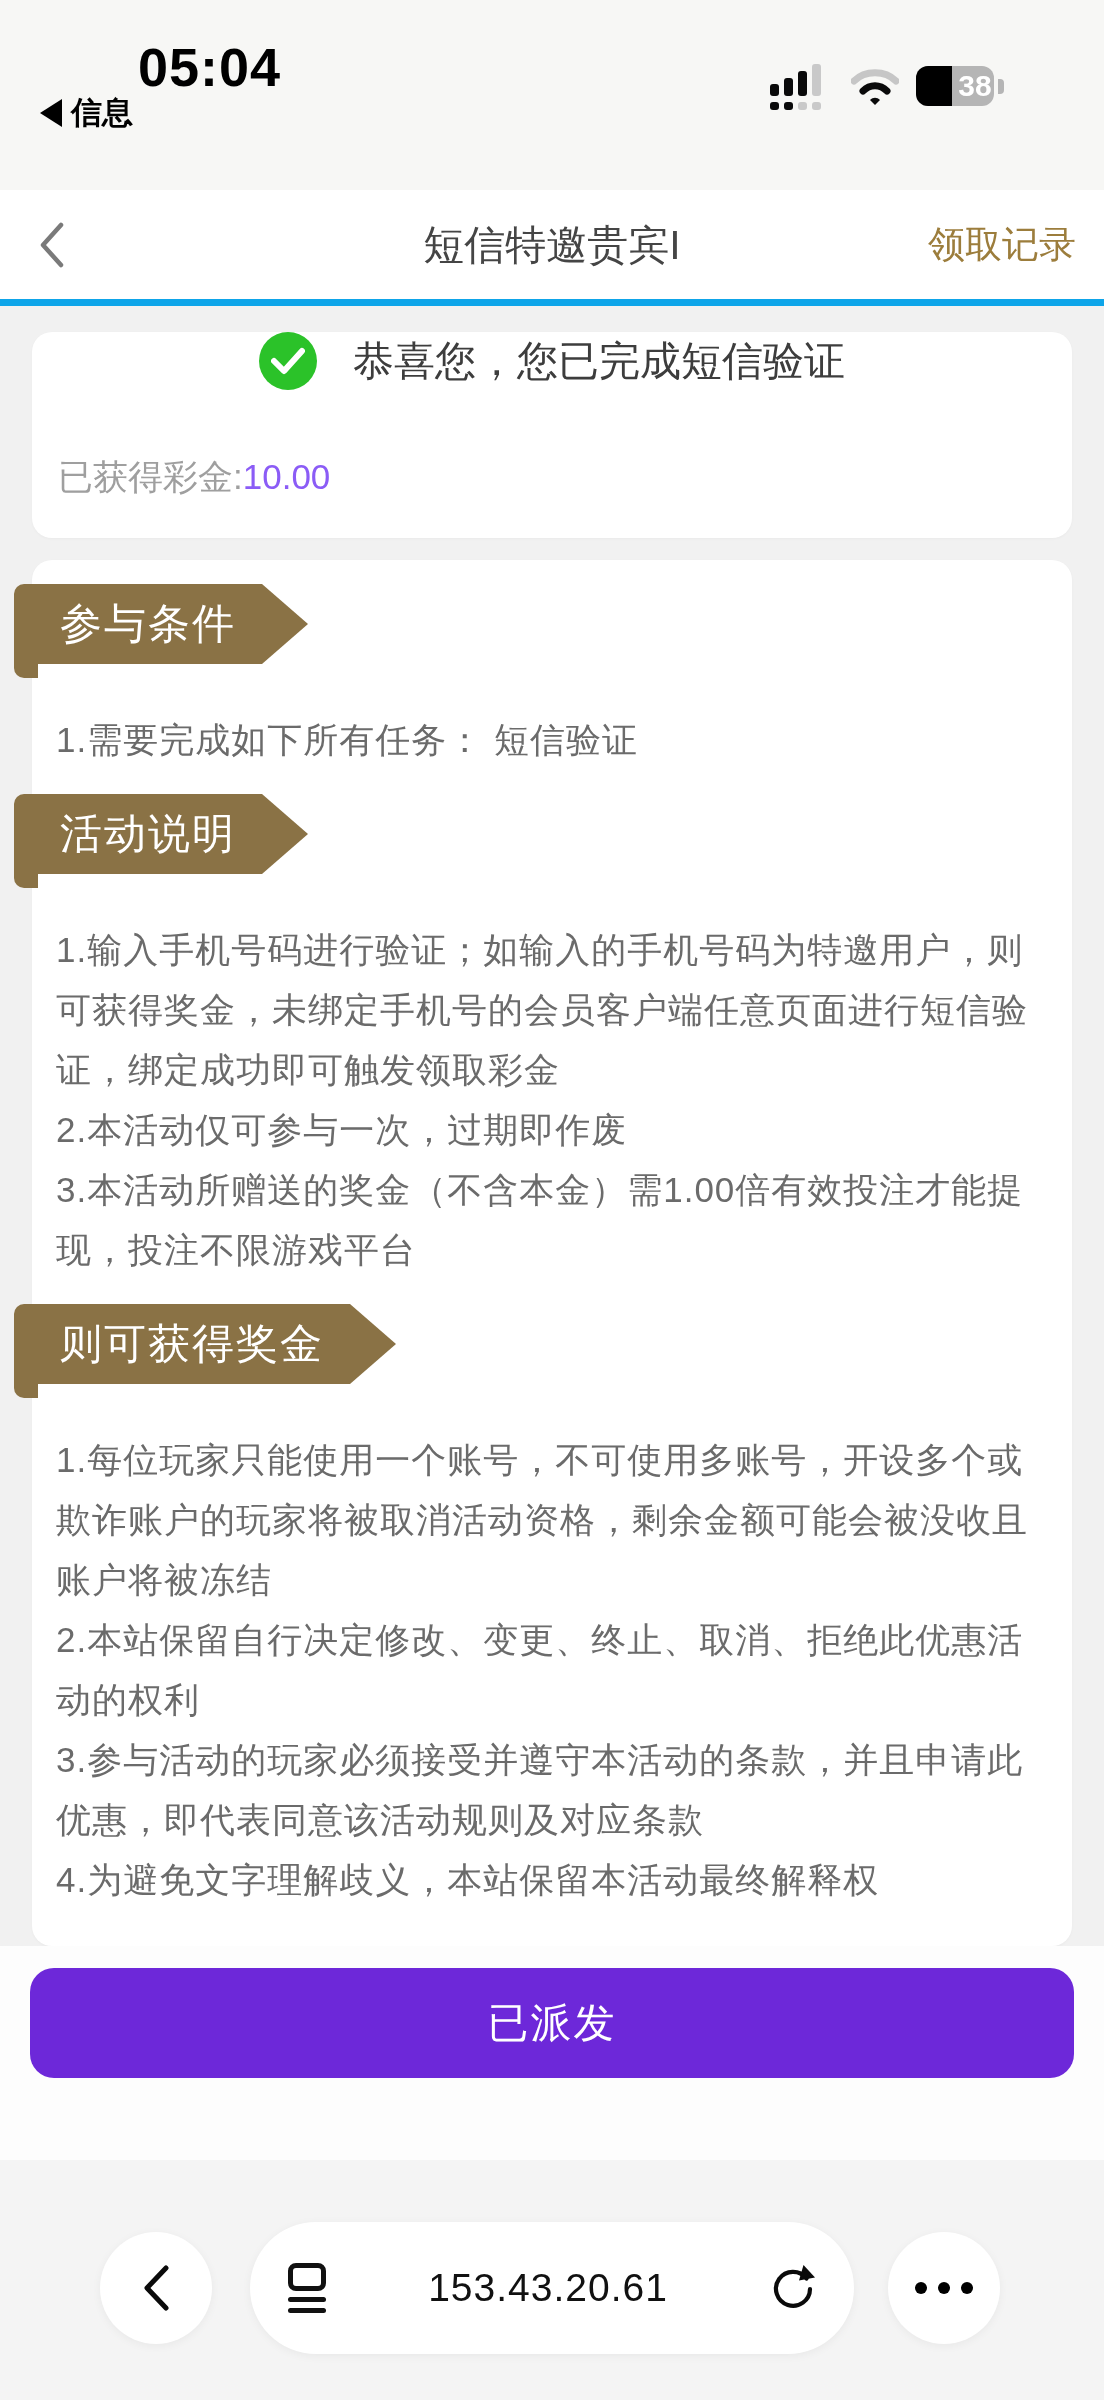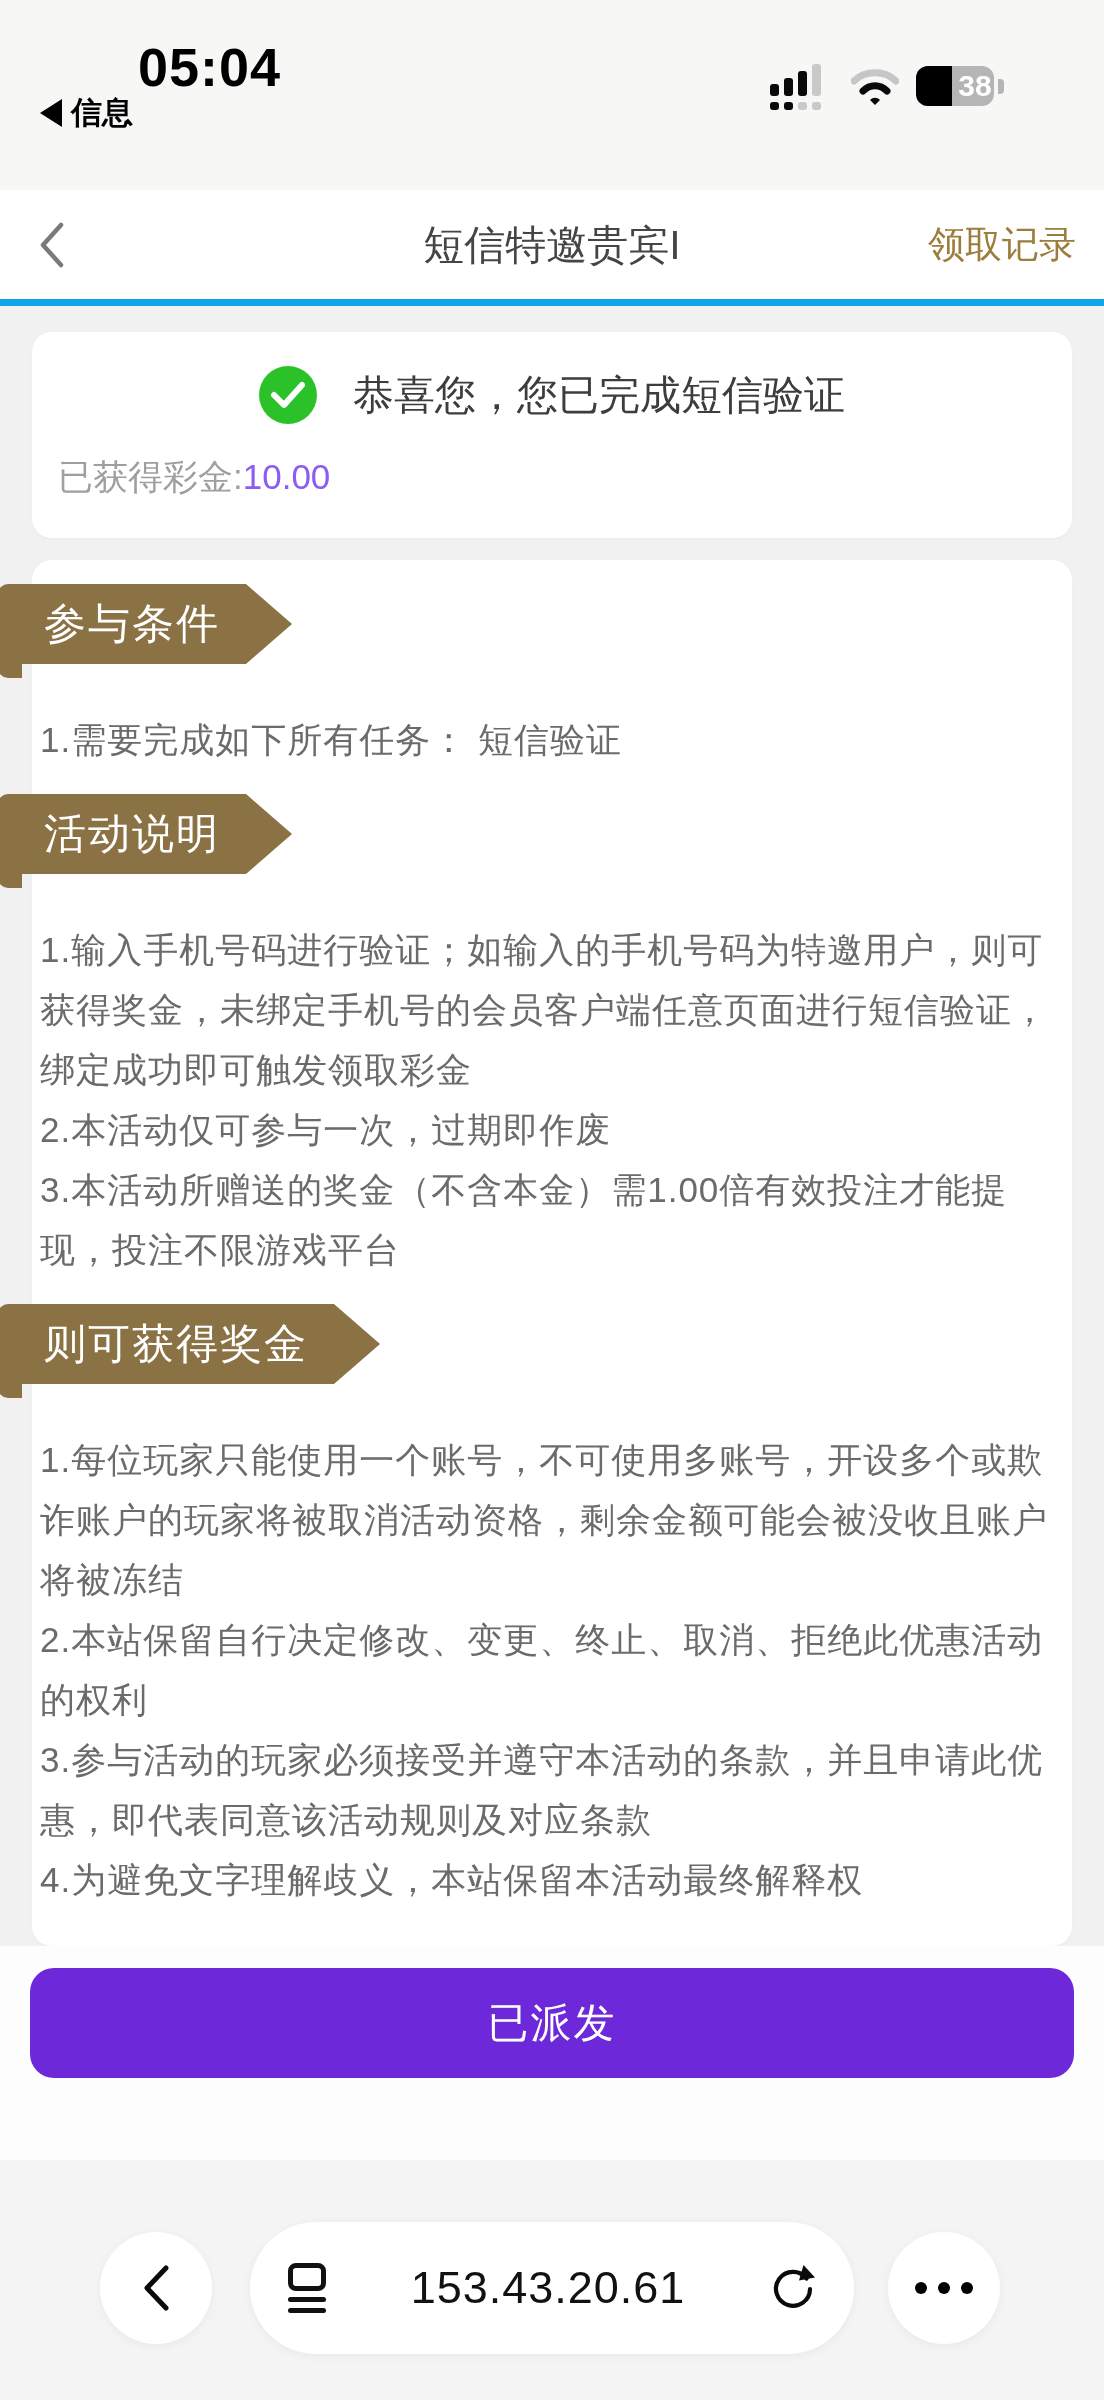--- a/index.html
+++ b/index.html
@@ -22,26 +22,26 @@
   .batt-nub { width:6px; height:15px; background:#b5b5b5; border-radius:0 4px 4px 0; margin-left:-13px; }
   
   .nav-bar { position:relative; width:100%; height:116px; background:#ffffff; border-bottom:7px solid #0ea5e9; }
   .nav-back { position:absolute; left:30px; top:50%; transform:translateY(-50%); width:44px; height:56px; display:flex; align-items:center; justify-content:center; cursor:pointer; }
   .nav-title { position:absolute; left:0; right:0; top:50%; transform:translateY(-50%); text-align:center; font-size:41px; color:#454545; font-weight:500; }
   .nav-claim { position:absolute; right:28px; top:50%; transform:translateY(-50%); font-size:37px; color:#9c7d3c; cursor:pointer; }
   
   .content { position:relative; width:100%; padding:26px 32px 0; background:#f1f1f1; }
   .card { background:#fff; border-radius:20px; }
   .result-card { height:206px; position:relative; margin-bottom:22px; box-shadow:0 1px 3px rgba(0,0,0,.03); }
-  .result-row { display:flex; align-items:center; justify-content:center; gap:36px; padding-top:34px; }
+  .result-row { display:flex; align-items:center; justify-content:center; gap:36px; }
   .check-circle { width:58px; height:58px; border-radius:50%; background:#2bc229; display:flex; align-items:center; justify-content:center; flex:0 0 auto; }
   .result-msg { font-size:41px; color:#3d3d3d; }
   .bonus-row { position:absolute; left:26px; top:122px; font-size:35px; color:#9f9f9f; }
   .bonus-val { color:#8b5cf6; }
-  .rules-card { padding:24px 8px 36px; box-shadow:0 1px 3px rgba(0,0,0,.03); }
+  .rules-card { padding:24px 24px 36px; box-shadow:0 1px 3px rgba(0,0,0,.03); }
   
   .ribbon-wrap { position:relative; margin:24px 0 46px -42px; width:fit-content; }
   .ribbon-wrap.first { margin-top:0; }
   .ribbon-body { position:relative; height:80px; background:#8a7245; color:#fff; font-size:42px;
     display:flex; align-items:center; padding:0 26px 0 46px; border-radius:10px 0 0 0; letter-spacing:2px; }
   .ribbon-arrow { position:absolute; left:100%; top:0; width:46px; height:80px; background:#8a7245;
     clip-path:polygon(0 0, 100% 50%, 0 100%); }
   .ribbon-fold { position:absolute; left:0; top:80px; width:24px; height:14px; background:#8a7245; border-radius:0 0 0 10px; }
   
   .rule-list p { font-size:35px; line-height:60px; color:#6b6b6b; letter-spacing:1px; }
@@ -51,21 +51,21 @@
     border-radius:24px; color:#fff; font-size:41px; display:flex; align-items:center; justify-content:center; cursor:default;
     font-family:inherit; letter-spacing:2px; }
   
   .browser-bar { position:absolute; left:0; top:2160px; width:100%; height:240px; background:#f4f4f4; }
   .pill { background:#fff; box-shadow:0 2px 10px rgba(0,0,0,.05); }
   .nav-circle { position:absolute; top:72px; width:112px; height:112px; border-radius:50%; display:flex; align-items:center; justify-content:center; cursor:pointer; }
   .circle-back { left:100px; }
   .circle-more { left:888px; }
   .url-pill { position:absolute; left:250px; top:62px; width:604px; height:132px; border-radius:66px;
     display:flex; align-items:center; padding:0 38px; cursor:pointer; }
-  .url-text { flex:1; text-align:center; font-size:45px; color:#111; letter-spacing:1px; }
+  .url-text { flex:1; text-align:center; font-size:39px; color:#111; letter-spacing:1px; }
   .dots { display:flex; gap:11px; }
   .dots span { width:12px; height:12px; border-radius:50%; background:#000; }
   
   .reader-icon { display:flex; flex-direction:column; gap:6px; width:38px; flex:0 0 auto; }
   .reader-icon .box { width:38px; height:28px; border:5px solid #111; border-radius:8px; }
   .reader-icon .bar { width:38px; height:5px; background:#111; border-radius:3px; }
 </style>
 </head>
 <body>
 

